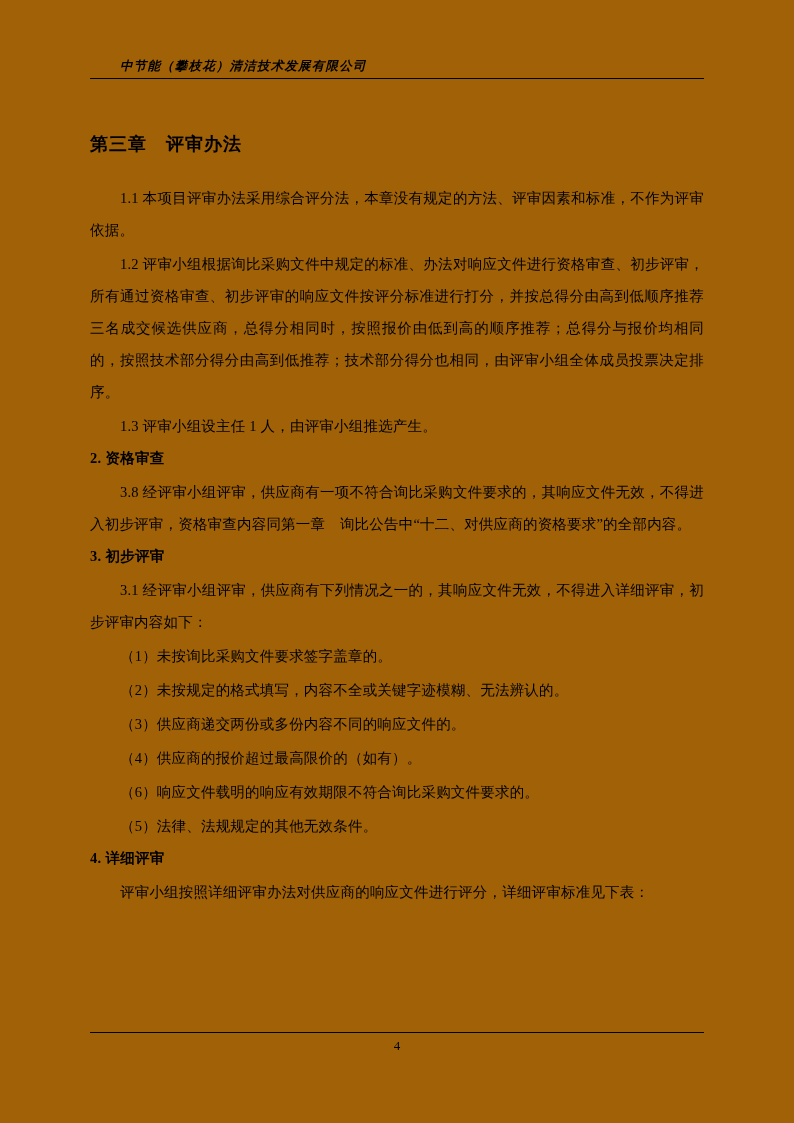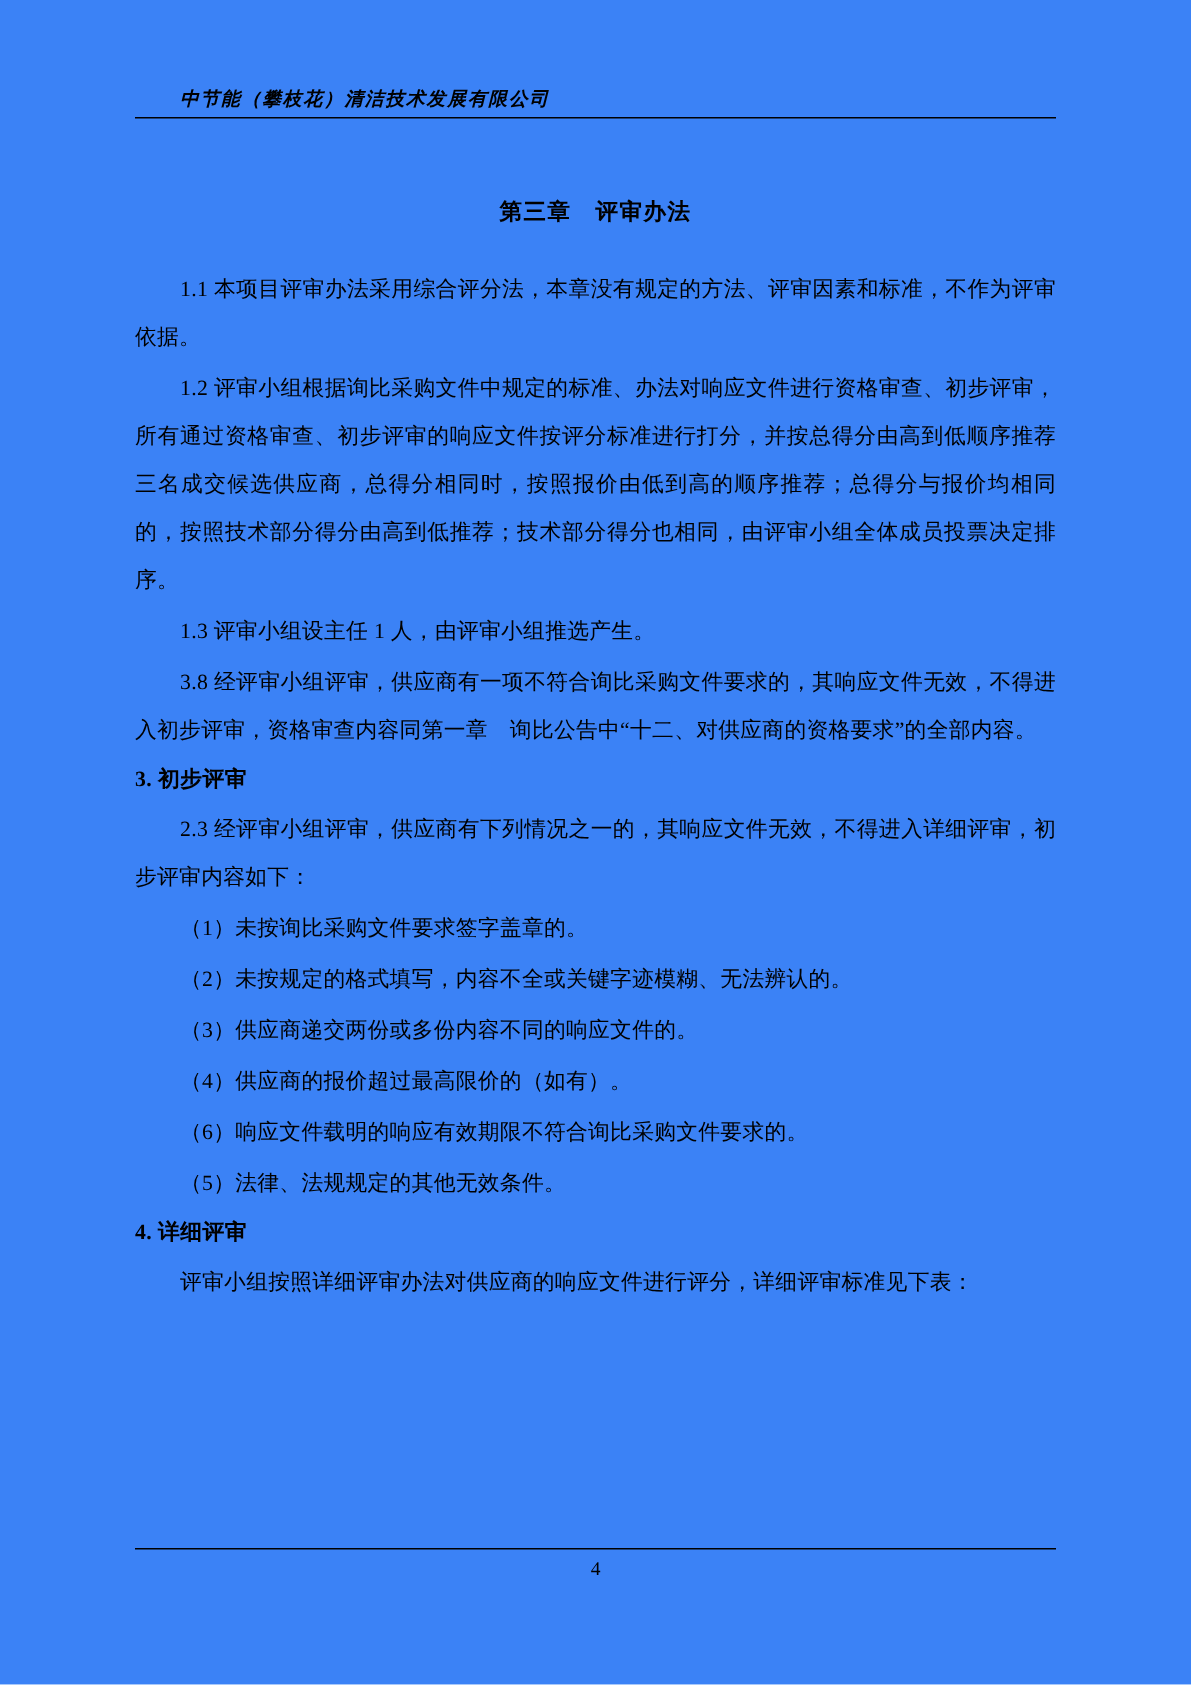--- a/index.html
+++ b/index.html
@@ -9,21 +9,21 @@
   }
   body {
     font-family: "Liberation Serif", serif;
     color: #000000;
   }
   .page {
     position: relative;
     width: 794px;
     height: 1123px;
     margin: 0 auto;
-    background: #3b82f6;
+    background: #a16207;
     box-sizing: border-box;
     overflow: hidden;
   }
   .header {
     position: absolute;
     left: 90px;
     top: 58px;
     width: 614px;
     border-bottom: 1px solid #000000;
     padding-bottom: 3px;
@@ -39,22 +39,22 @@
   }
   .content {
     position: absolute;
     left: 90px;
     top: 132px;
     width: 614px;
   }
   h1.doc-title {
     font-family: "Liberation Serif", serif;
     font-weight: bold;
-    font-size: 15px;
-    text-align: center;
+    font-size: 18px;
+    text-align: left;
     letter-spacing: 1px;
     margin: 0 0 26px 0;
   }
   .sec-head {
     font-family: "Liberation Serif", serif;
     font-weight: bold;
     font-size: 14.5px;
     margin: 0 0 8px 0;
     letter-spacing: 0.3px;
   }
@@ -100,24 +100,25 @@
   </div>
 
   <div class="content">
 
     <h1 class="doc-title">第三章　评审办法</h1>
 
     <p class="para">1.1 本项目评审办法采用综合评分法，本章没有规定的方法、评审因素和标准，不作为评审依据。</p>
     <p class="para">1.2 评审小组根据询比采购文件中规定的标准、办法对响应文件进行资格审查、初步评审，所有通过资格审查、初步评审的响应文件按评分标准进行打分，并按总得分由高到低顺序推荐三名成交候选供应商，总得分相同时，按照报价由低到高的顺序推荐；总得分与报价均相同的，按照技术部分得分由高到低推荐；技术部分得分也相同，由评审小组全体成员投票决定排序。</p>
     <p class="para">1.3 评审小组设主任 1 人，由评审小组推选产生。</p>
 
+    <div class="sec-head gap-before">2. 资格审查</div>
     <p class="para">3.8 经评审小组评审，供应商有一项不符合询比采购文件要求的，其响应文件无效，不得进入初步评审，资格审查内容同第一章　询比公告中“十二、对供应商的资格要求”的全部内容。</p>
 
     <div class="sec-head gap-before">3. 初步评审</div>
-    <p class="para">2.3 经评审小组评审，供应商有下列情况之一的，其响应文件无效，不得进入详细评审，初步评审内容如下：</p>
+    <p class="para">3.1 经评审小组评审，供应商有下列情况之一的，其响应文件无效，不得进入详细评审，初步评审内容如下：</p>
     <p class="para">（1）未按询比采购文件要求签字盖章的。</p>
     <p class="para">（2）未按规定的格式填写，内容不全或关键字迹模糊、无法辨认的。</p>
     <p class="para">（3）供应商递交两份或多份内容不同的响应文件的。</p>
     <p class="para">（4）供应商的报价超过最高限价的（如有）。</p>
     <p class="para">（6）响应文件载明的响应有效期限不符合询比采购文件要求的。</p>
     <p class="para">（5）法律、法规规定的其他无效条件。</p>
 
     <div class="sec-head gap-before">4. 详细评审</div>
     <p class="para nospace">评审小组按照详细评审办法对供应商的响应文件进行评分，详细评审标准见下表：</p>
 

